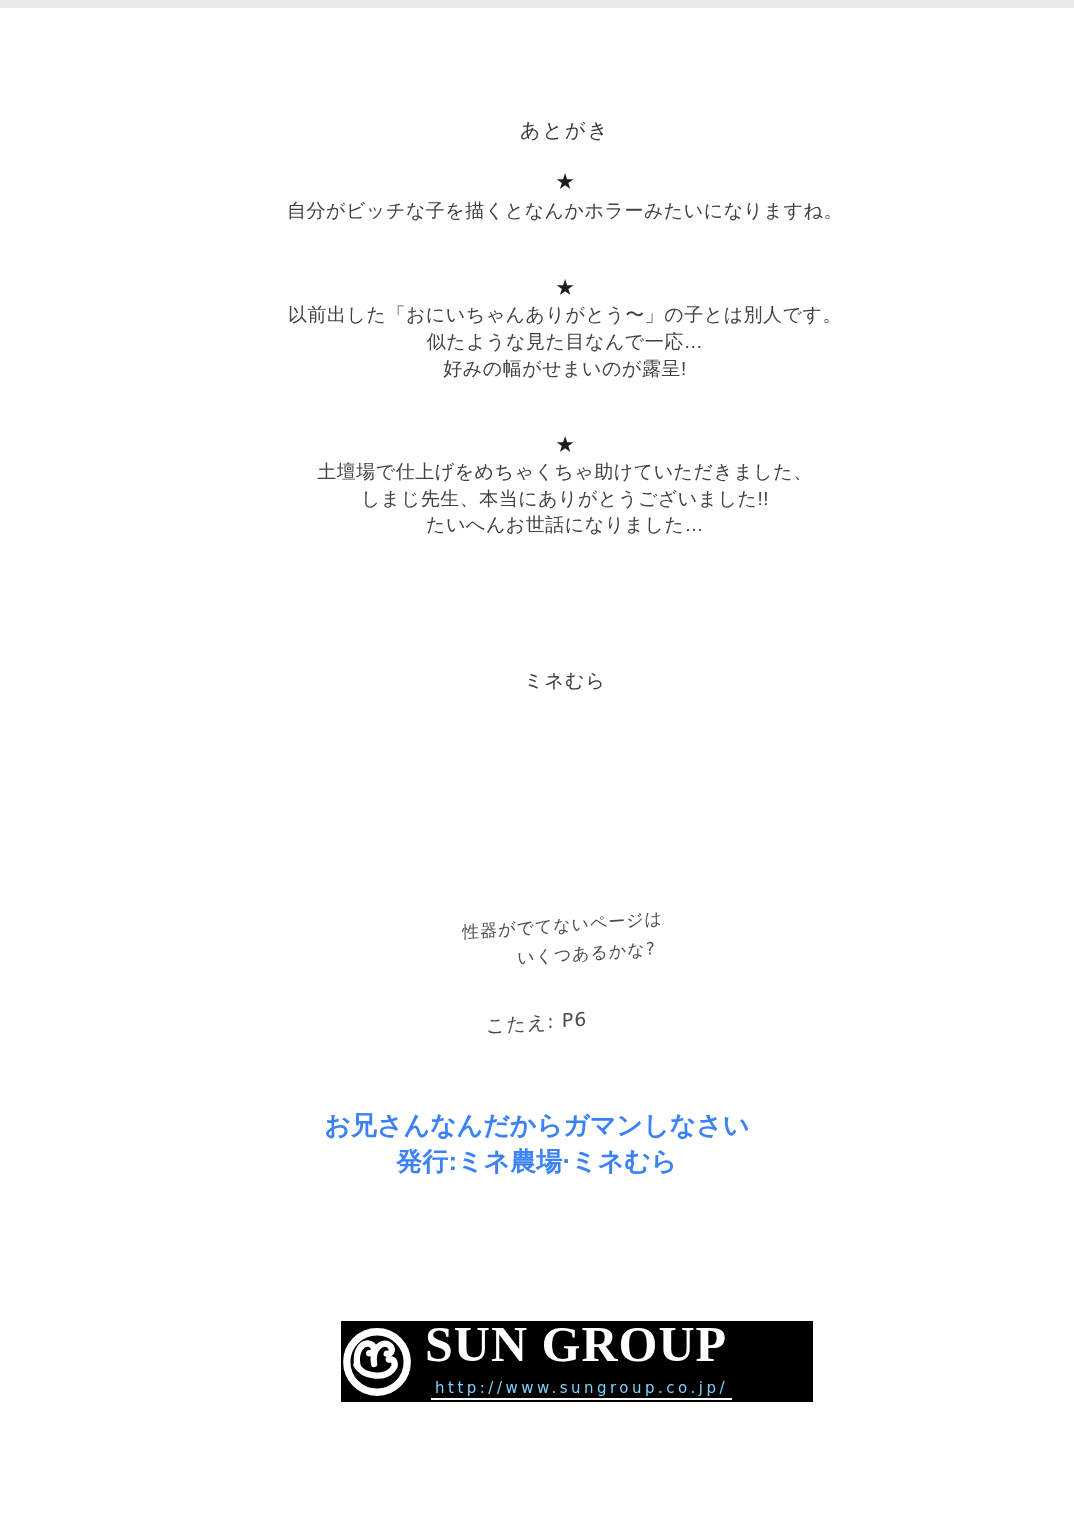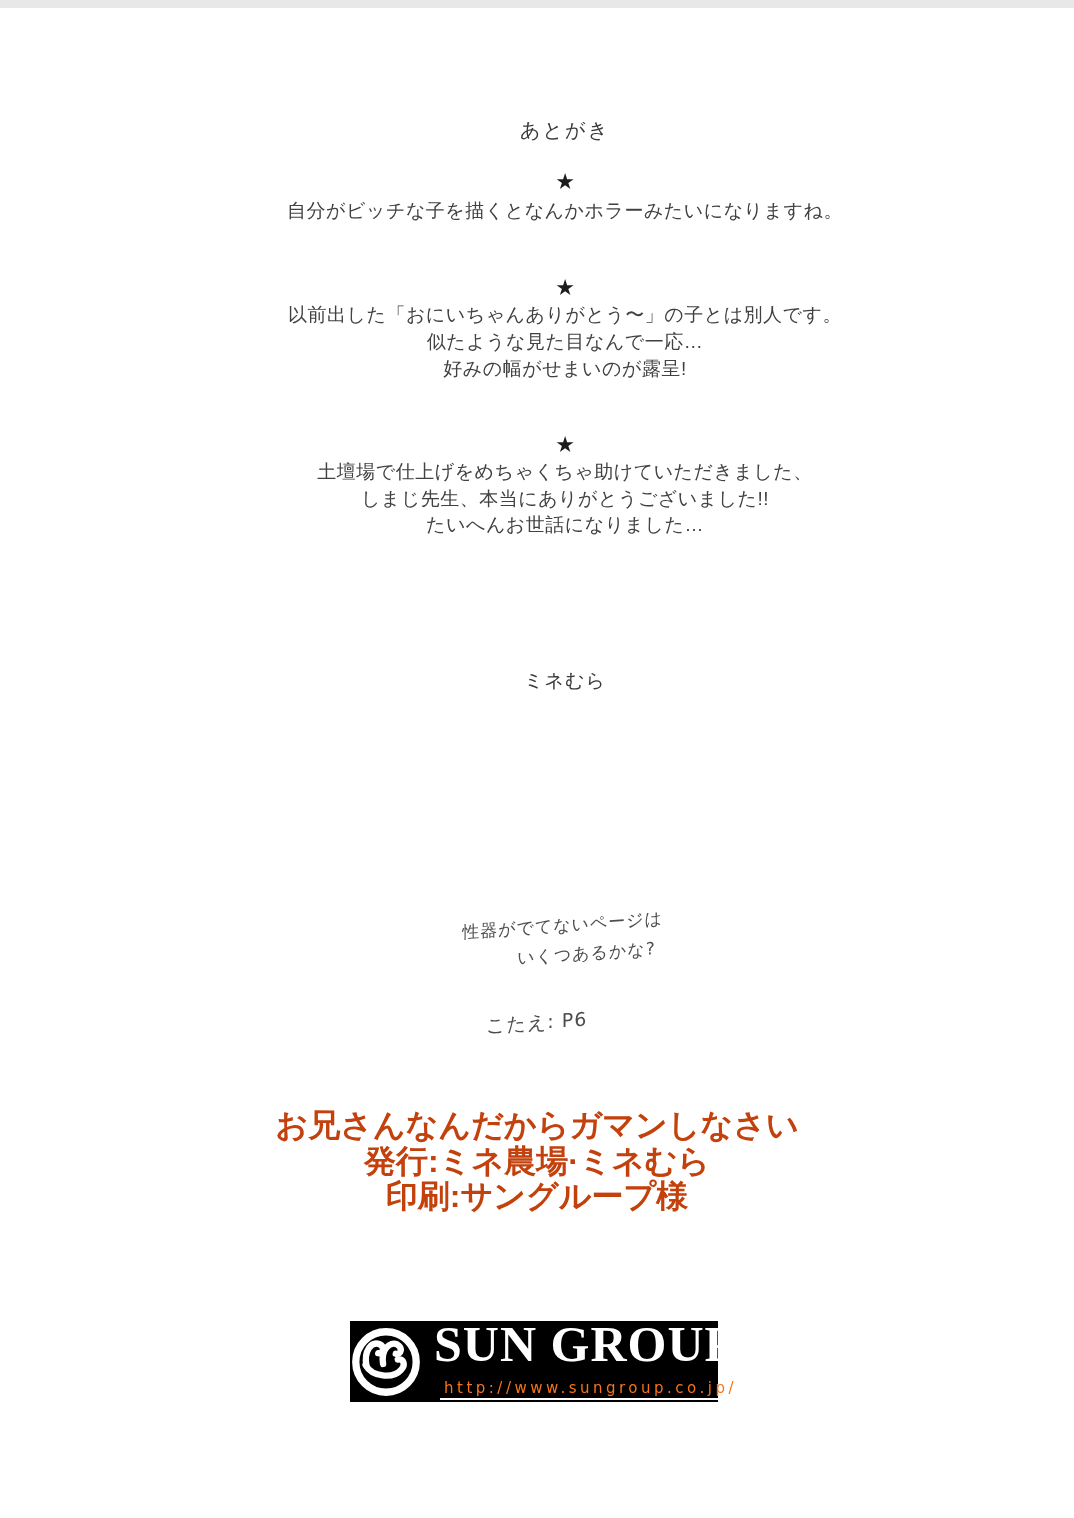--- a/index.html
+++ b/index.html
@@ -30,48 +30,48 @@
     font-size:17px;color:#4d4d4d;
     letter-spacing:1px;
     transform:rotate(-4deg) skewX(-4deg);
     white-space:nowrap;
   }
   
   .colophon{
     position:absolute;left:0;right:0;top:1100px;
     text-align:center;
     font-weight:700;
-    font-size:32px;
+    font-size:26px;
     line-height:35.5px;
-    color:#c2410c;
+    color:#3b82f6;
     letter-spacing:0px;
   }
   .colophon div{white-space:nowrap;}
   
   .sun-box{
-    position:absolute;left:350px;top:1313px;
-    width:368px;height:81px;
+    position:absolute;left:341px;top:1313px;
+    width:472px;height:81px;
     background:#000000;
   }
   .sun-emblem{position:absolute;left:-3px;top:2px;width:78px;height:78px;}
   .sun-name{
     position:absolute;left:84px;top:-6px;
     font-family:"Liberation Serif","DejaVu Serif",serif;
     font-weight:700;
     font-size:50px;
     letter-spacing:1px;
     color:#ffffff;
     white-space:nowrap;
   }
   .sun-url{
     position:absolute;left:90px;bottom:2px;
     font-family:"DejaVu Sans",sans-serif;
     font-size:15px;
     letter-spacing:3.5px;
-    color:#f97316;
+    color:#7dd3fc;
     border-bottom:2px solid #ffffff;
     padding:0 4px 1px 4px;
     white-space:nowrap;
   }
 </style>
 </head>
 <body>
 
 <div class="page">
 
@@ -92,21 +92,20 @@
 
   <div class="row signature" style="top:660px">ミネむら</div>
 
   <div class="hand" style="left:462px;top:906px">性器がでてないページは</div>
   <div class="hand" style="left:517px;top:934px">いくつあるかな?</div>
   <div class="hand" style="left:486px;top:1002px;font-size:19px">こたえ: P6</div>
 
   <div class="colophon">
     <div>お兄さんなんだからガマンしなさい</div>
     <div>発行:ミネ農場·ミネむら</div>
-    <div>印刷:サングループ様</div>
   </div>
 
   <div class="sun-box">
     <svg class="sun-emblem" viewBox="-40 -40 80 80">
       <circle r="31" fill="none" stroke="#ffffff" stroke-width="7.5"></circle>
       <path d="M -20 4 C -23 -12 -15 -21 -7 -18.5 C -1 -16 -2.5 -8 -8 -9" fill="none" stroke="#ffffff" stroke-width="6.5" stroke-linecap="round"></path>
       <path d="M -3 2 C -5.5 -13 4 -21.5 11.5 -18 C 17.5 -14.5 15.5 -7 10 -8.5" fill="none" stroke="#ffffff" stroke-width="6.5" stroke-linecap="round"></path>
       <path d="M -21 3 C -14 15.5 7 17.5 15.5 8 C 20.5 2.5 18 -3.5 12 -2.5" fill="none" stroke="#ffffff" stroke-width="6.5" stroke-linecap="round"></path>
     </svg>
     <div class="sun-name">SUN GROUP</div>

